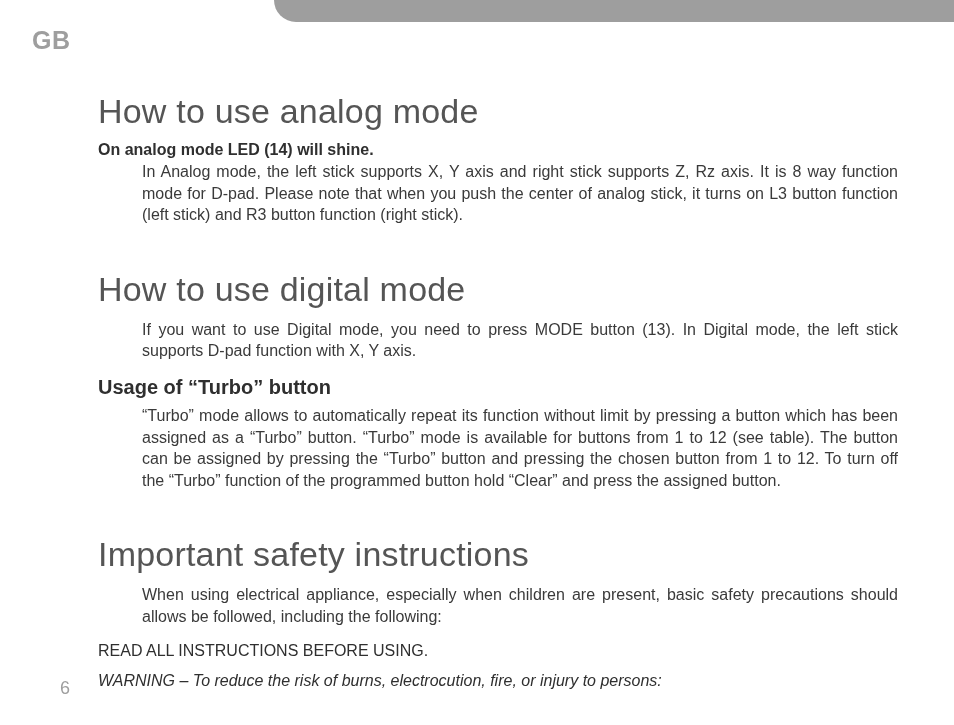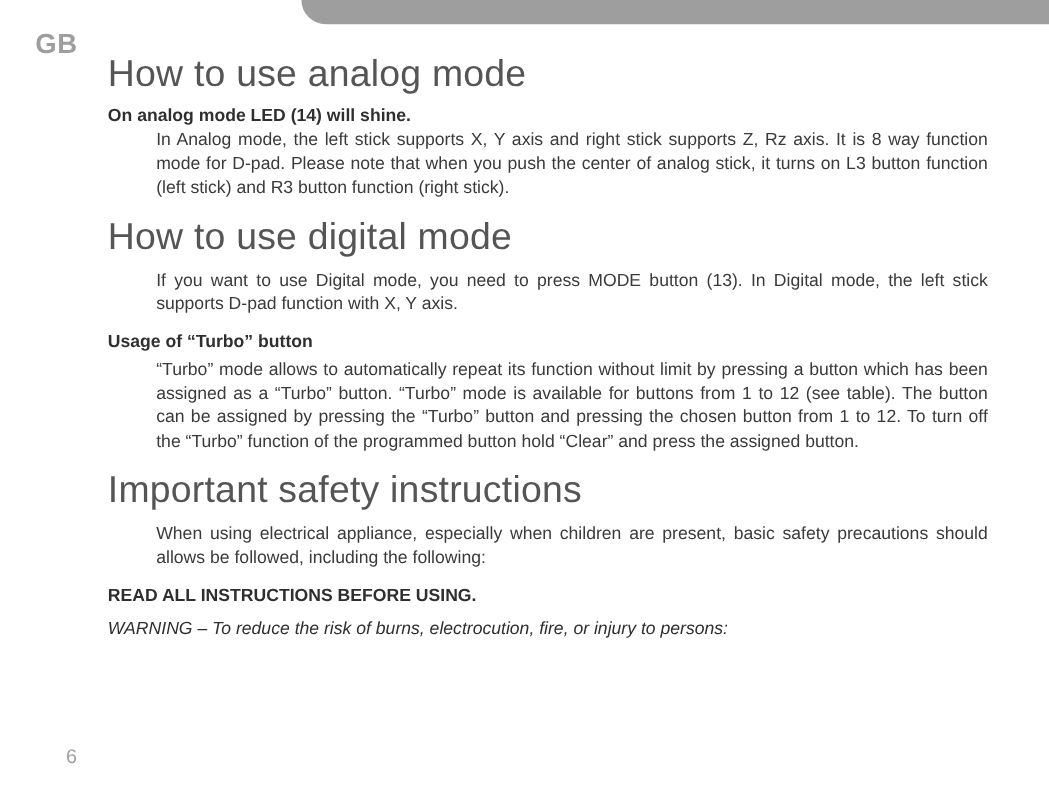--- a/index.html
+++ b/index.html
@@ -34,43 +34,44 @@
     top: 48px;
     left: 98px;
     width: 800px;
   }
   h1 {
     font-weight: 300;
     font-size: 34px;
     color: #555;
     margin-bottom: 10px;
     letter-spacing: 0.2px;
+    margin-top: 44px;
   }
   .lead-bold {
     font-weight: 700;
     font-size: 16px;
     color: #2f2f2f;
     margin-bottom: 2px;
   }
   p.body {
     font-size: 16px;
     line-height: 1.35;
     color: #3a3a3a;
     text-align: justify;
     margin-bottom: 14px;
     margin-left: 44px;
   }
   .sub-bold {
     font-weight: 700;
-    font-size: 16px;
+    font-size: 20px;
     color: #2f2f2f;
     margin-bottom: 6px;
   }
   .read-all {
-    font-weight: 700;
+    font-weight: 400;
     font-size: 16px;
     color: #2f2f2f;
     margin-bottom: 12px;
   }
   .warning {
     font-weight: 400;
     font-style: italic;
     font-size: 16px;
     color: #2f2f2f;
   }

